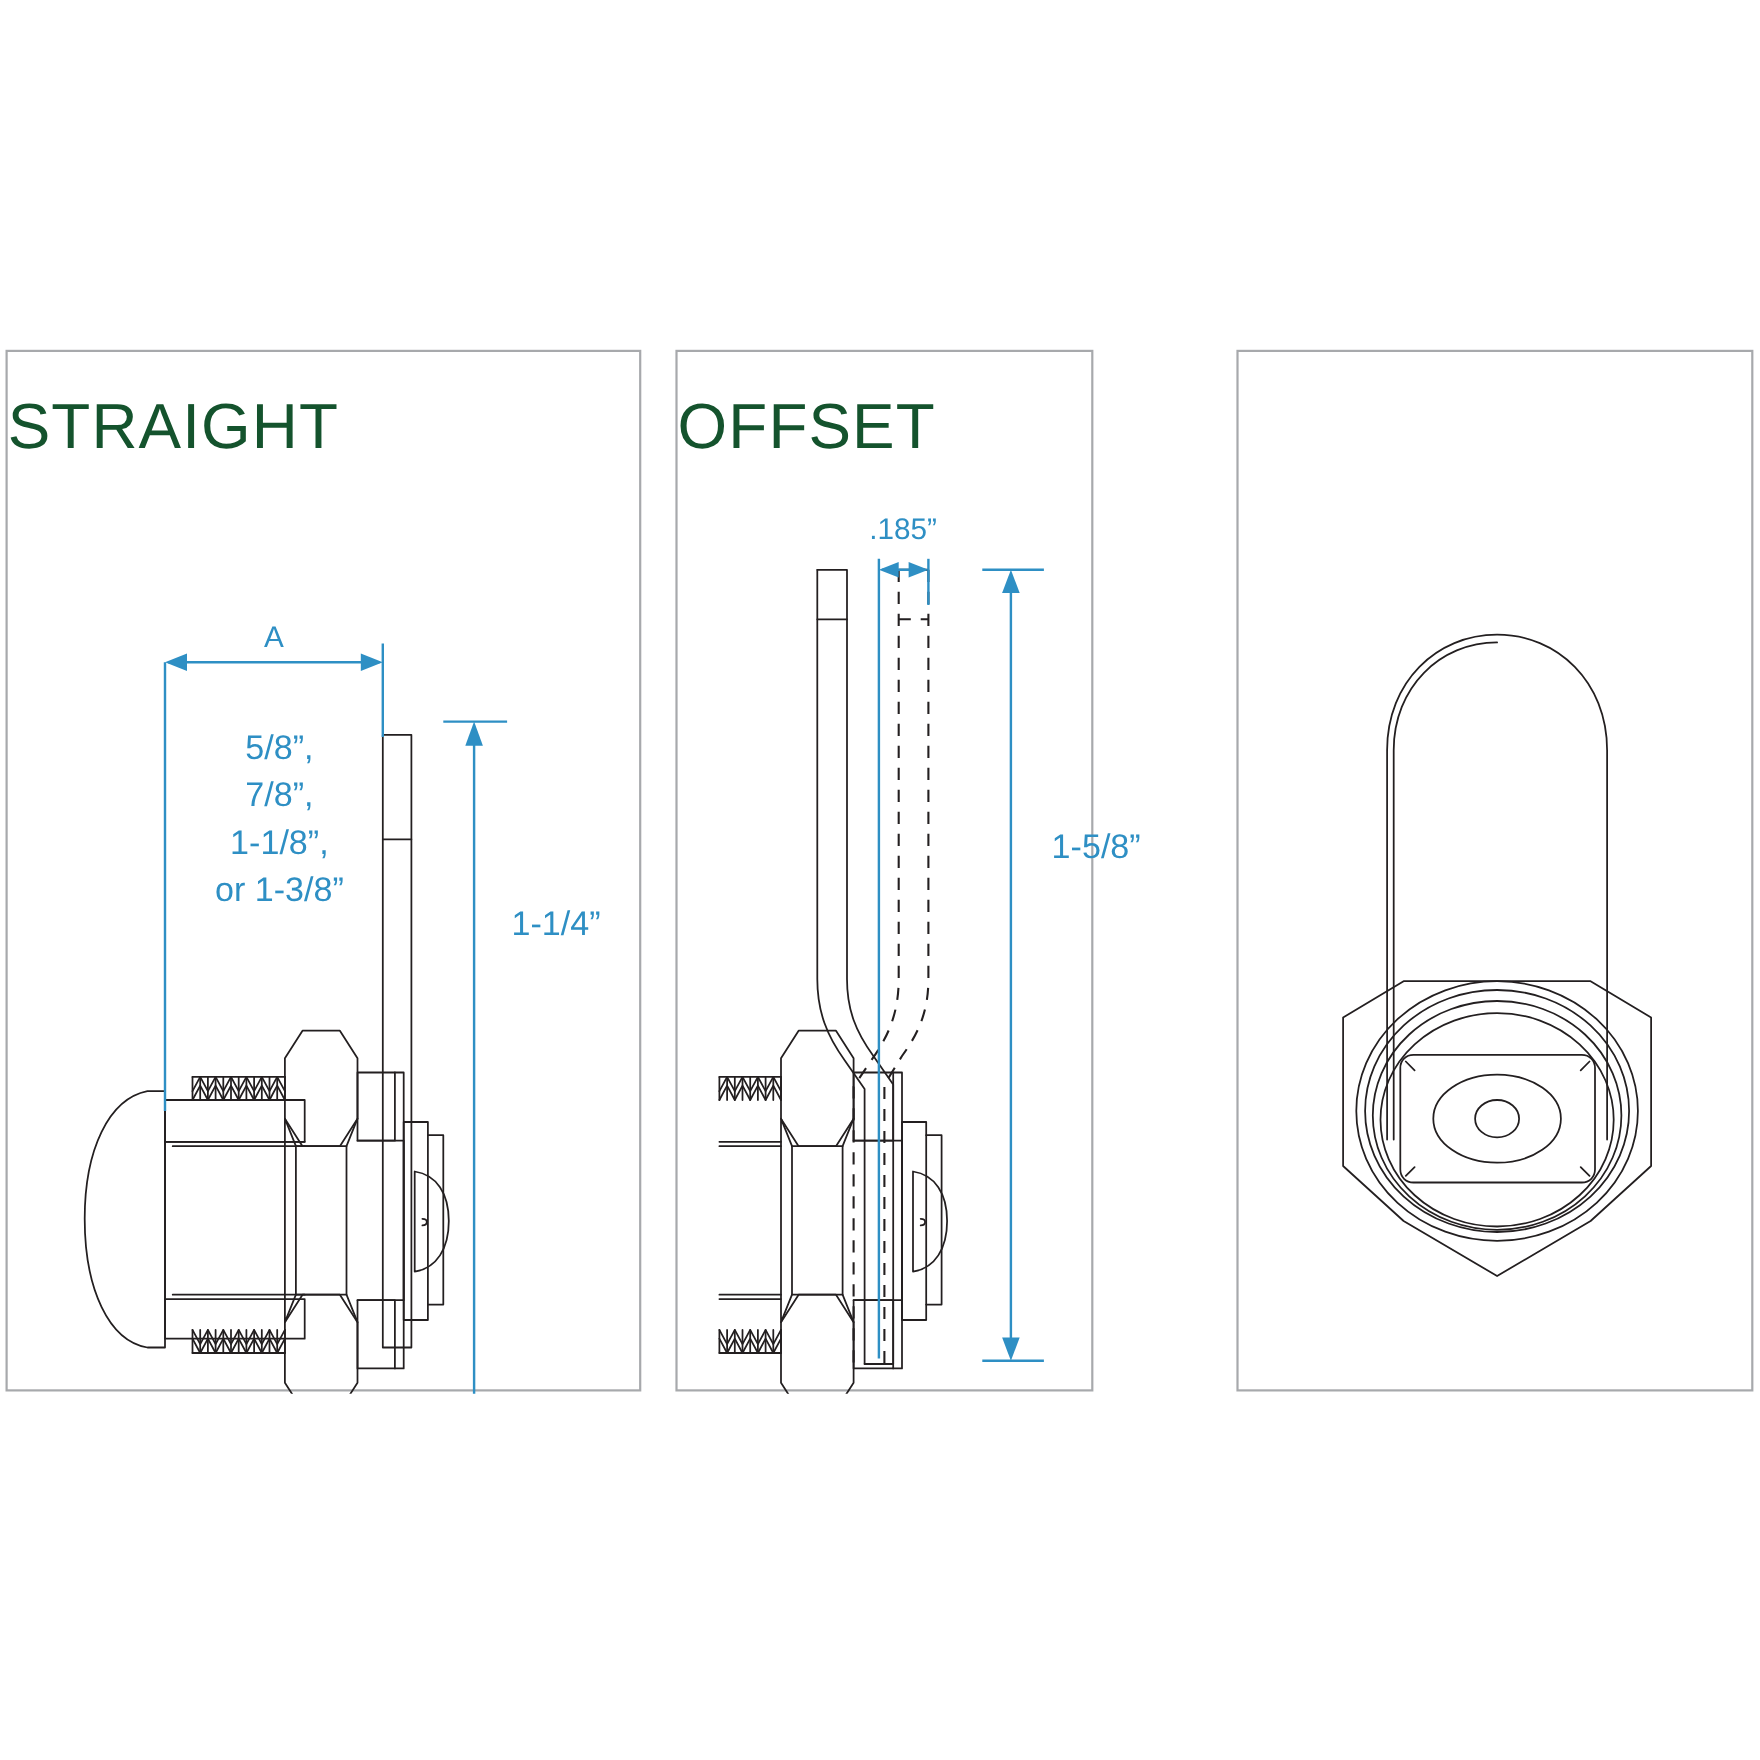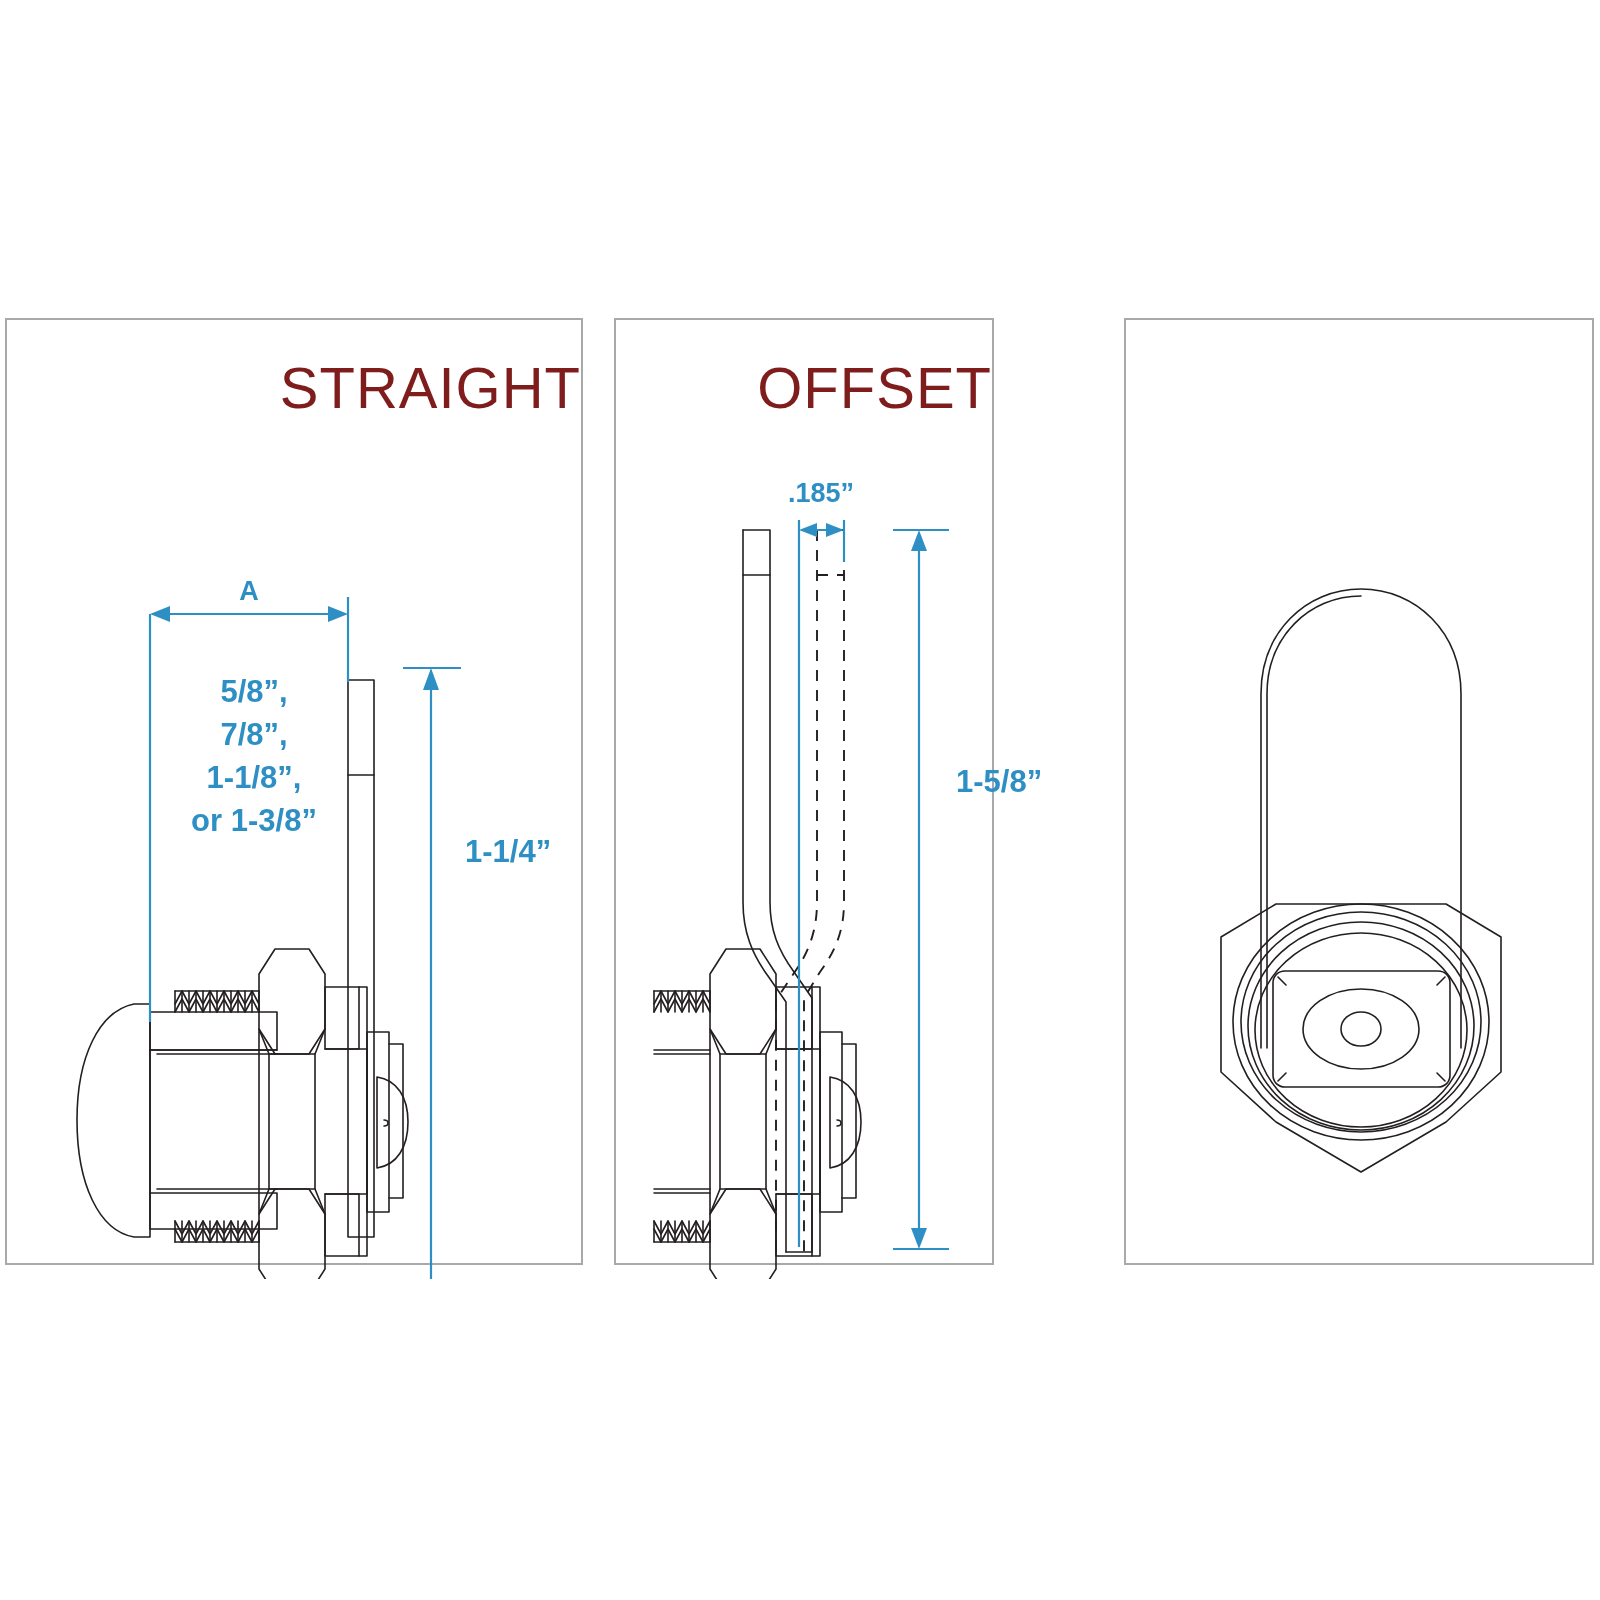--- a/index.html
+++ b/index.html
@@ -14,31 +14,31 @@
     background:#ffffff;
     border:2px solid #a7a9ac;
     box-sizing:border-box;
   }
   #panel-straight{left:5px;top:318px;width:578px;height:947px;}
   #panel-offset{left:614px;top:318px;width:380px;height:947px;}
   #panel-front{left:1124px;top:318px;width:470px;height:947px;}
   .panel-title{
     position:absolute;
     width:100%;
-    text-align:right;
-    color:#7f1d1d;
+    text-align:left;
+    color:#14532d;
     font-size:58px;
     font-weight:400;
     letter-spacing:1px;
     font-family:"Liberation Sans",sans-serif;
     top:34px;
     left:0;
     user-select:none;
   }
-  .svgwrap{position:absolute;left:0;top:12px;width:100%;height:100%;font-weight:bold;}
+  .svgwrap{position:absolute;left:0;top:0;width:100%;height:100%;}
   svg{display:block;}
   .dimtext{
     font-family:"Liberation Sans",sans-serif;
     fill:#2e8fc4;
   }
 </style>
 </head>
 <body>
 
 <div class="sheet">

